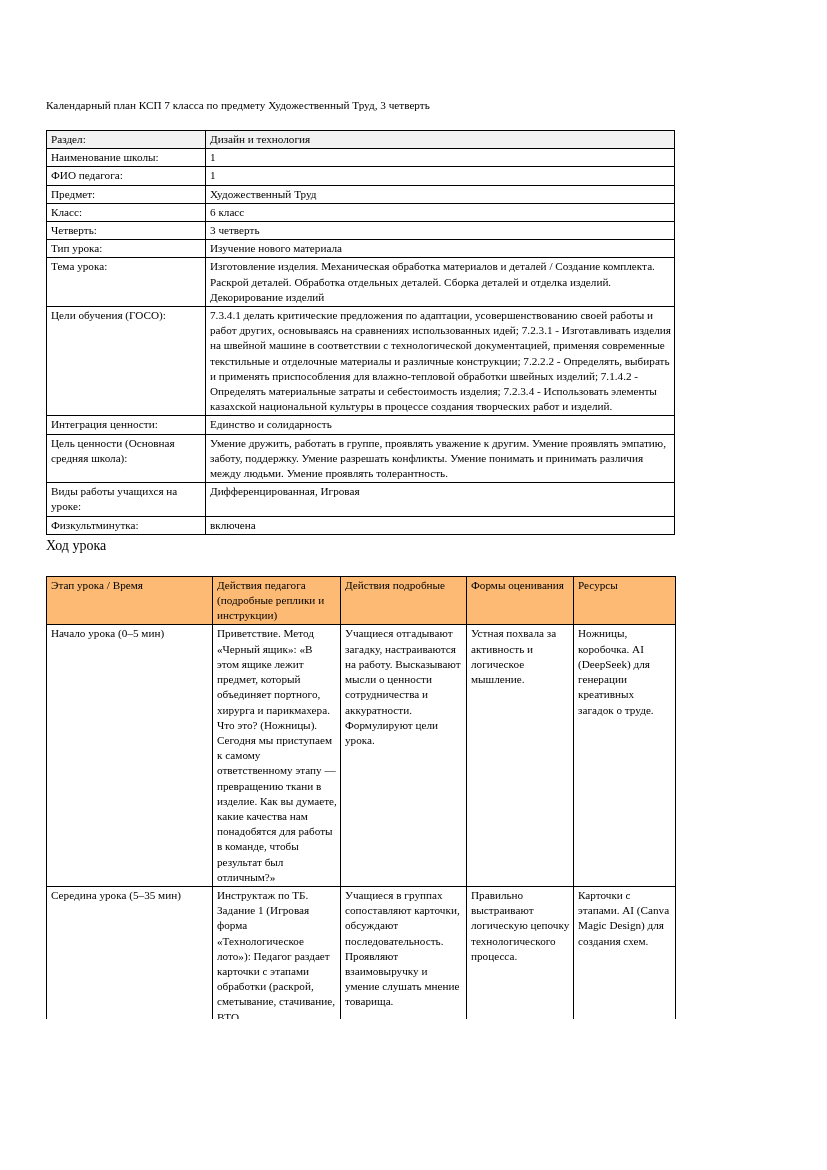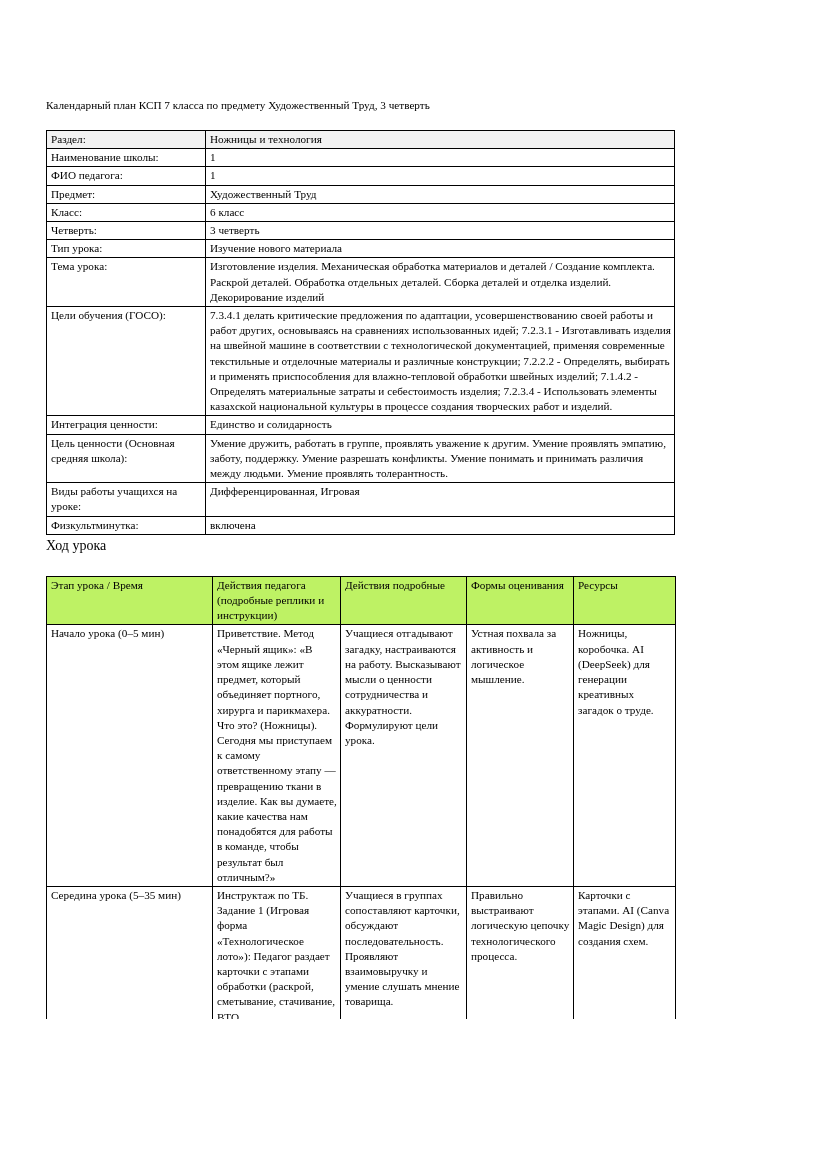--- a/index.html
+++ b/index.html
@@ -54,21 +54,21 @@
   }
   table.info-table tr.shaded td {
     background: #f2f2f2;
   }
   .section-caption {
     font-size: 14px;
     line-height: 15px;
     margin: 3px 0 6px 0;
   }
   table.flow-table th {
-    background: #bef264;
+    background: #fdba74;
   }
   table.flow-table col.c1 { width: 166px; }
   table.flow-table col.c2 { width: 128px; }
   table.flow-table col.c3 { width: 126px; }
   table.flow-table col.c4 { width: 107px; }
   table.flow-table col.c5 { width: 102px; }
   .row-tall-a td { height: 252px; }
   .row-tall-b td { height: 132px; }
   .clip-wrap {
     position: relative;
@@ -80,21 +80,21 @@
 <body>
 
 <div class="page">
 
   <p class="doc-title">Календарный план КСП 7 класса по предмету Художественный Труд, 3 четверть</p>
 
   <table class="info-table">
     <tbody>
       <tr class="shaded">
         <td class="label-cell">Раздел:</td>
-        <td>Ножницы и технология</td>
+        <td>Дизайн и технология</td>
       </tr>
       <tr>
         <td class="label-cell">Наименование школы:</td>
         <td>1</td>
       </tr>
       <tr>
         <td class="label-cell">ФИО педагога:</td>
         <td>1</td>
       </tr>
       <tr>

